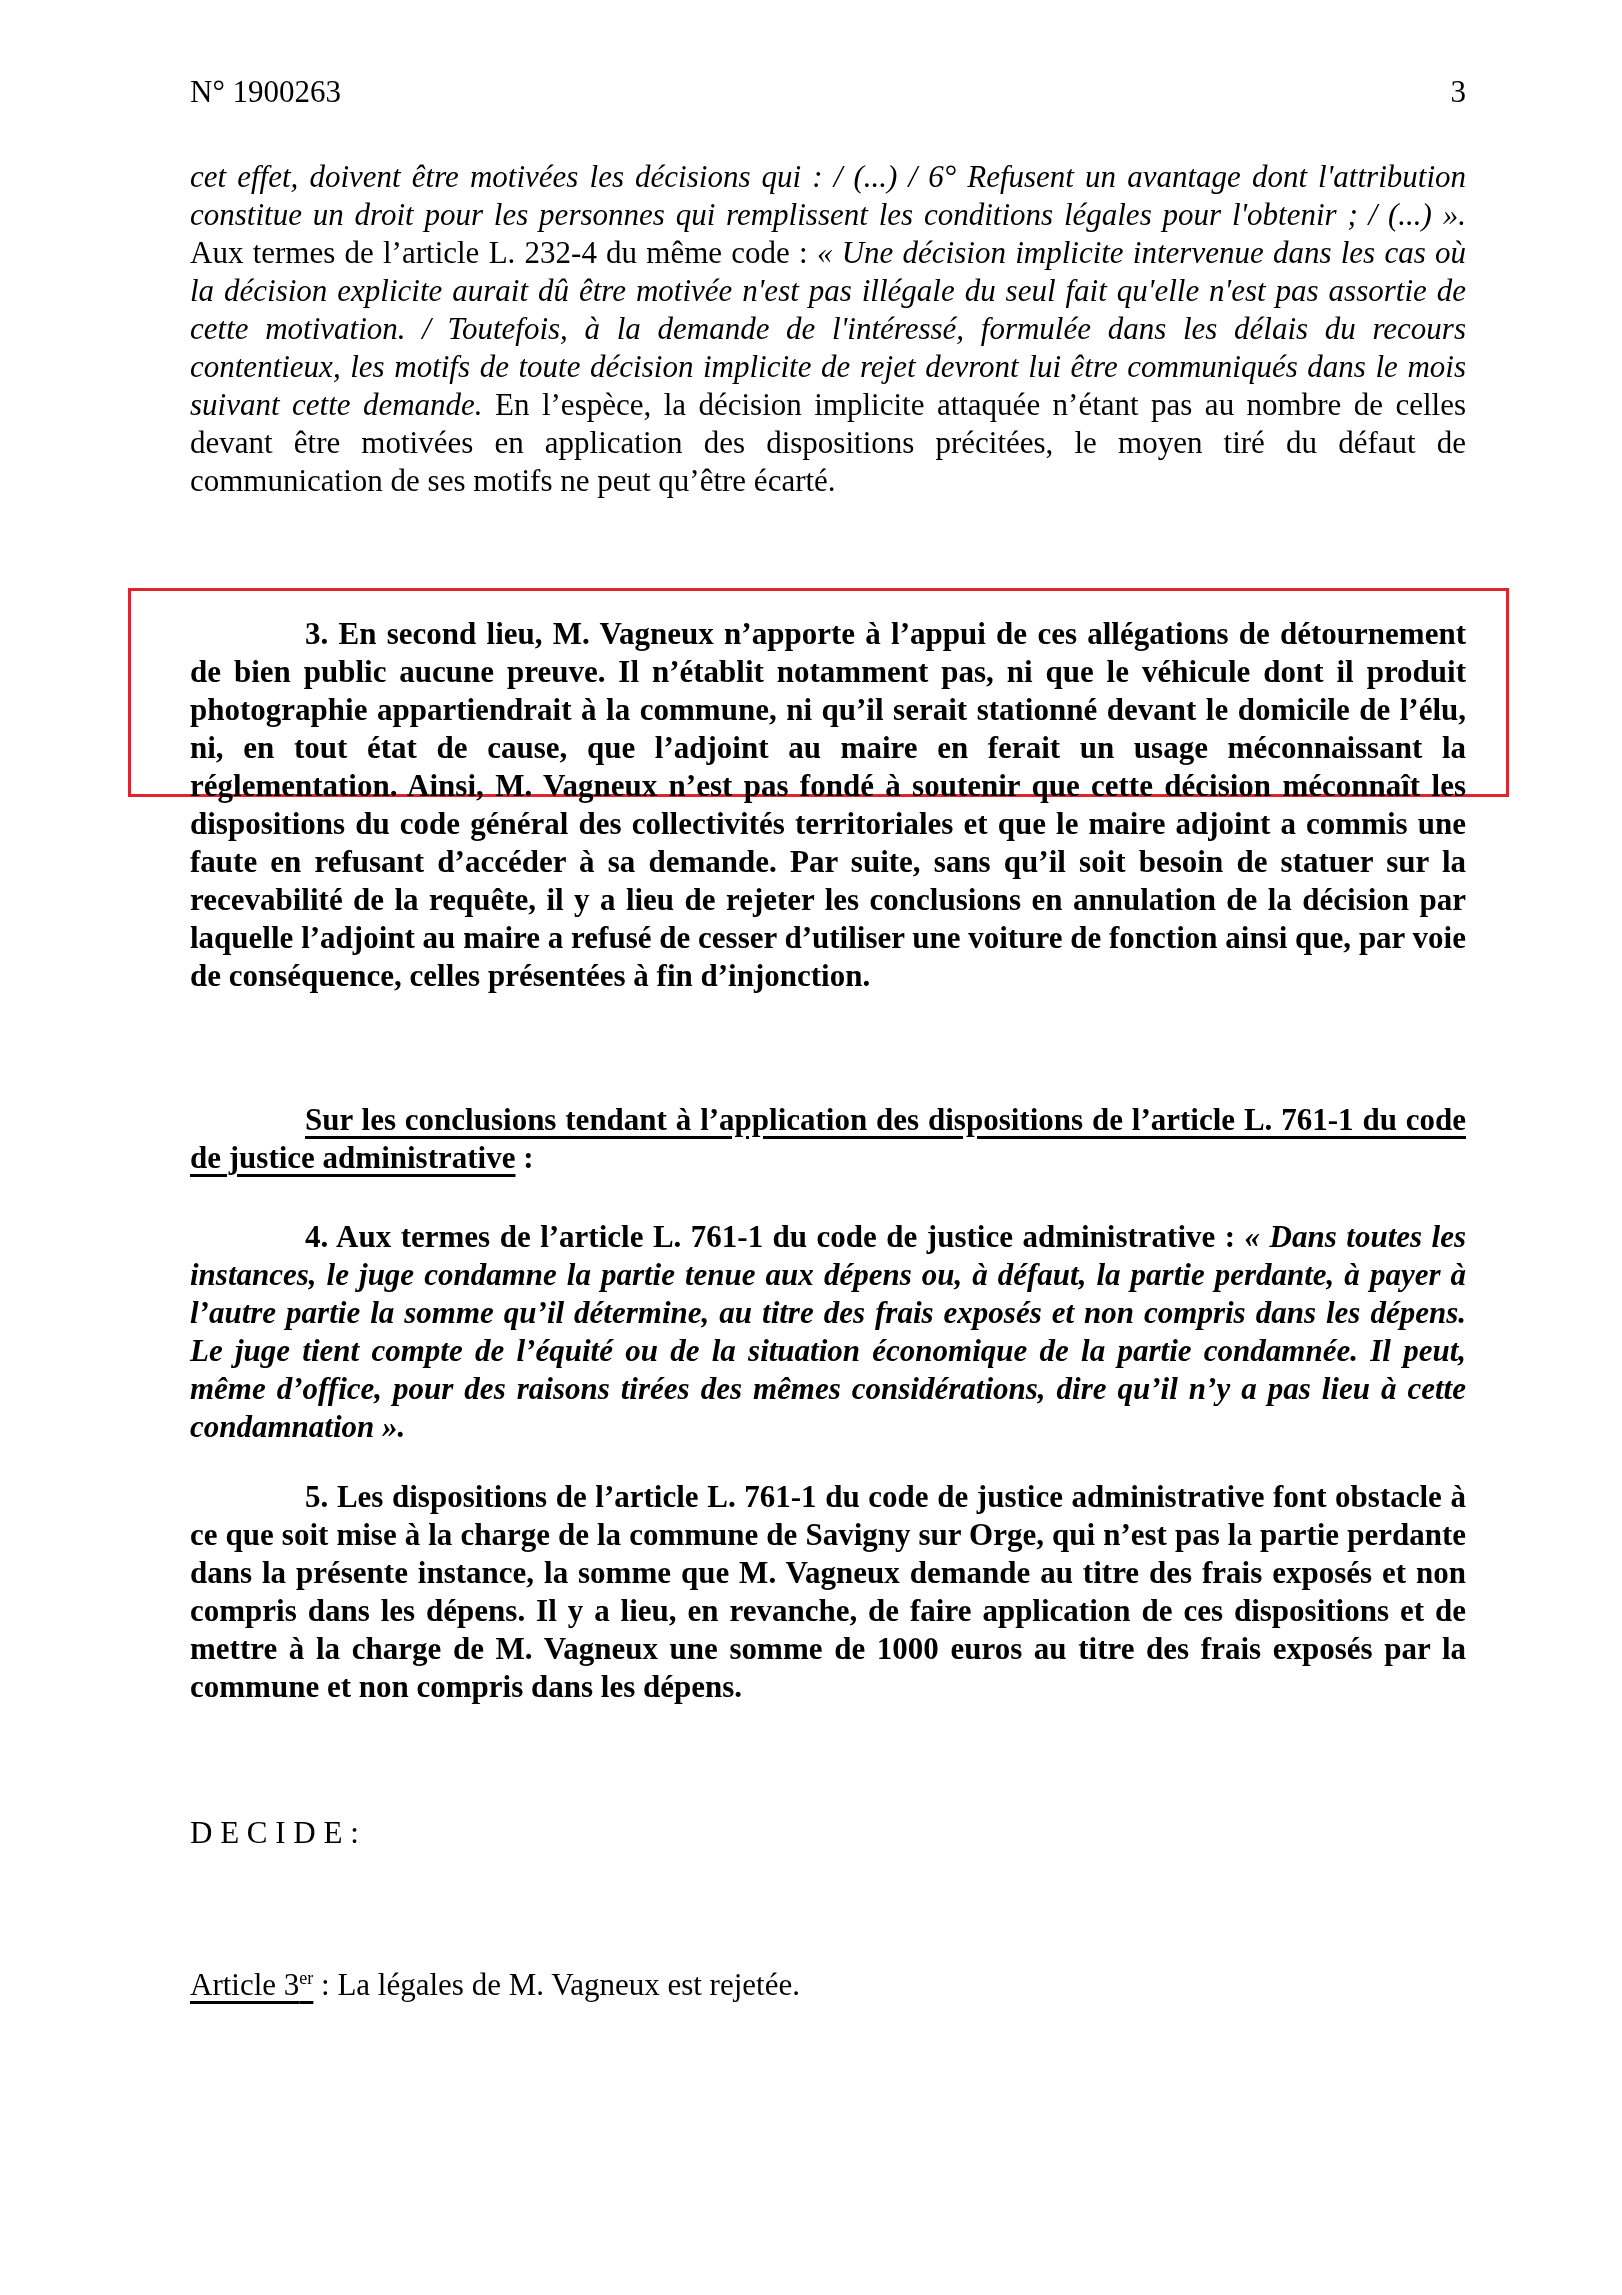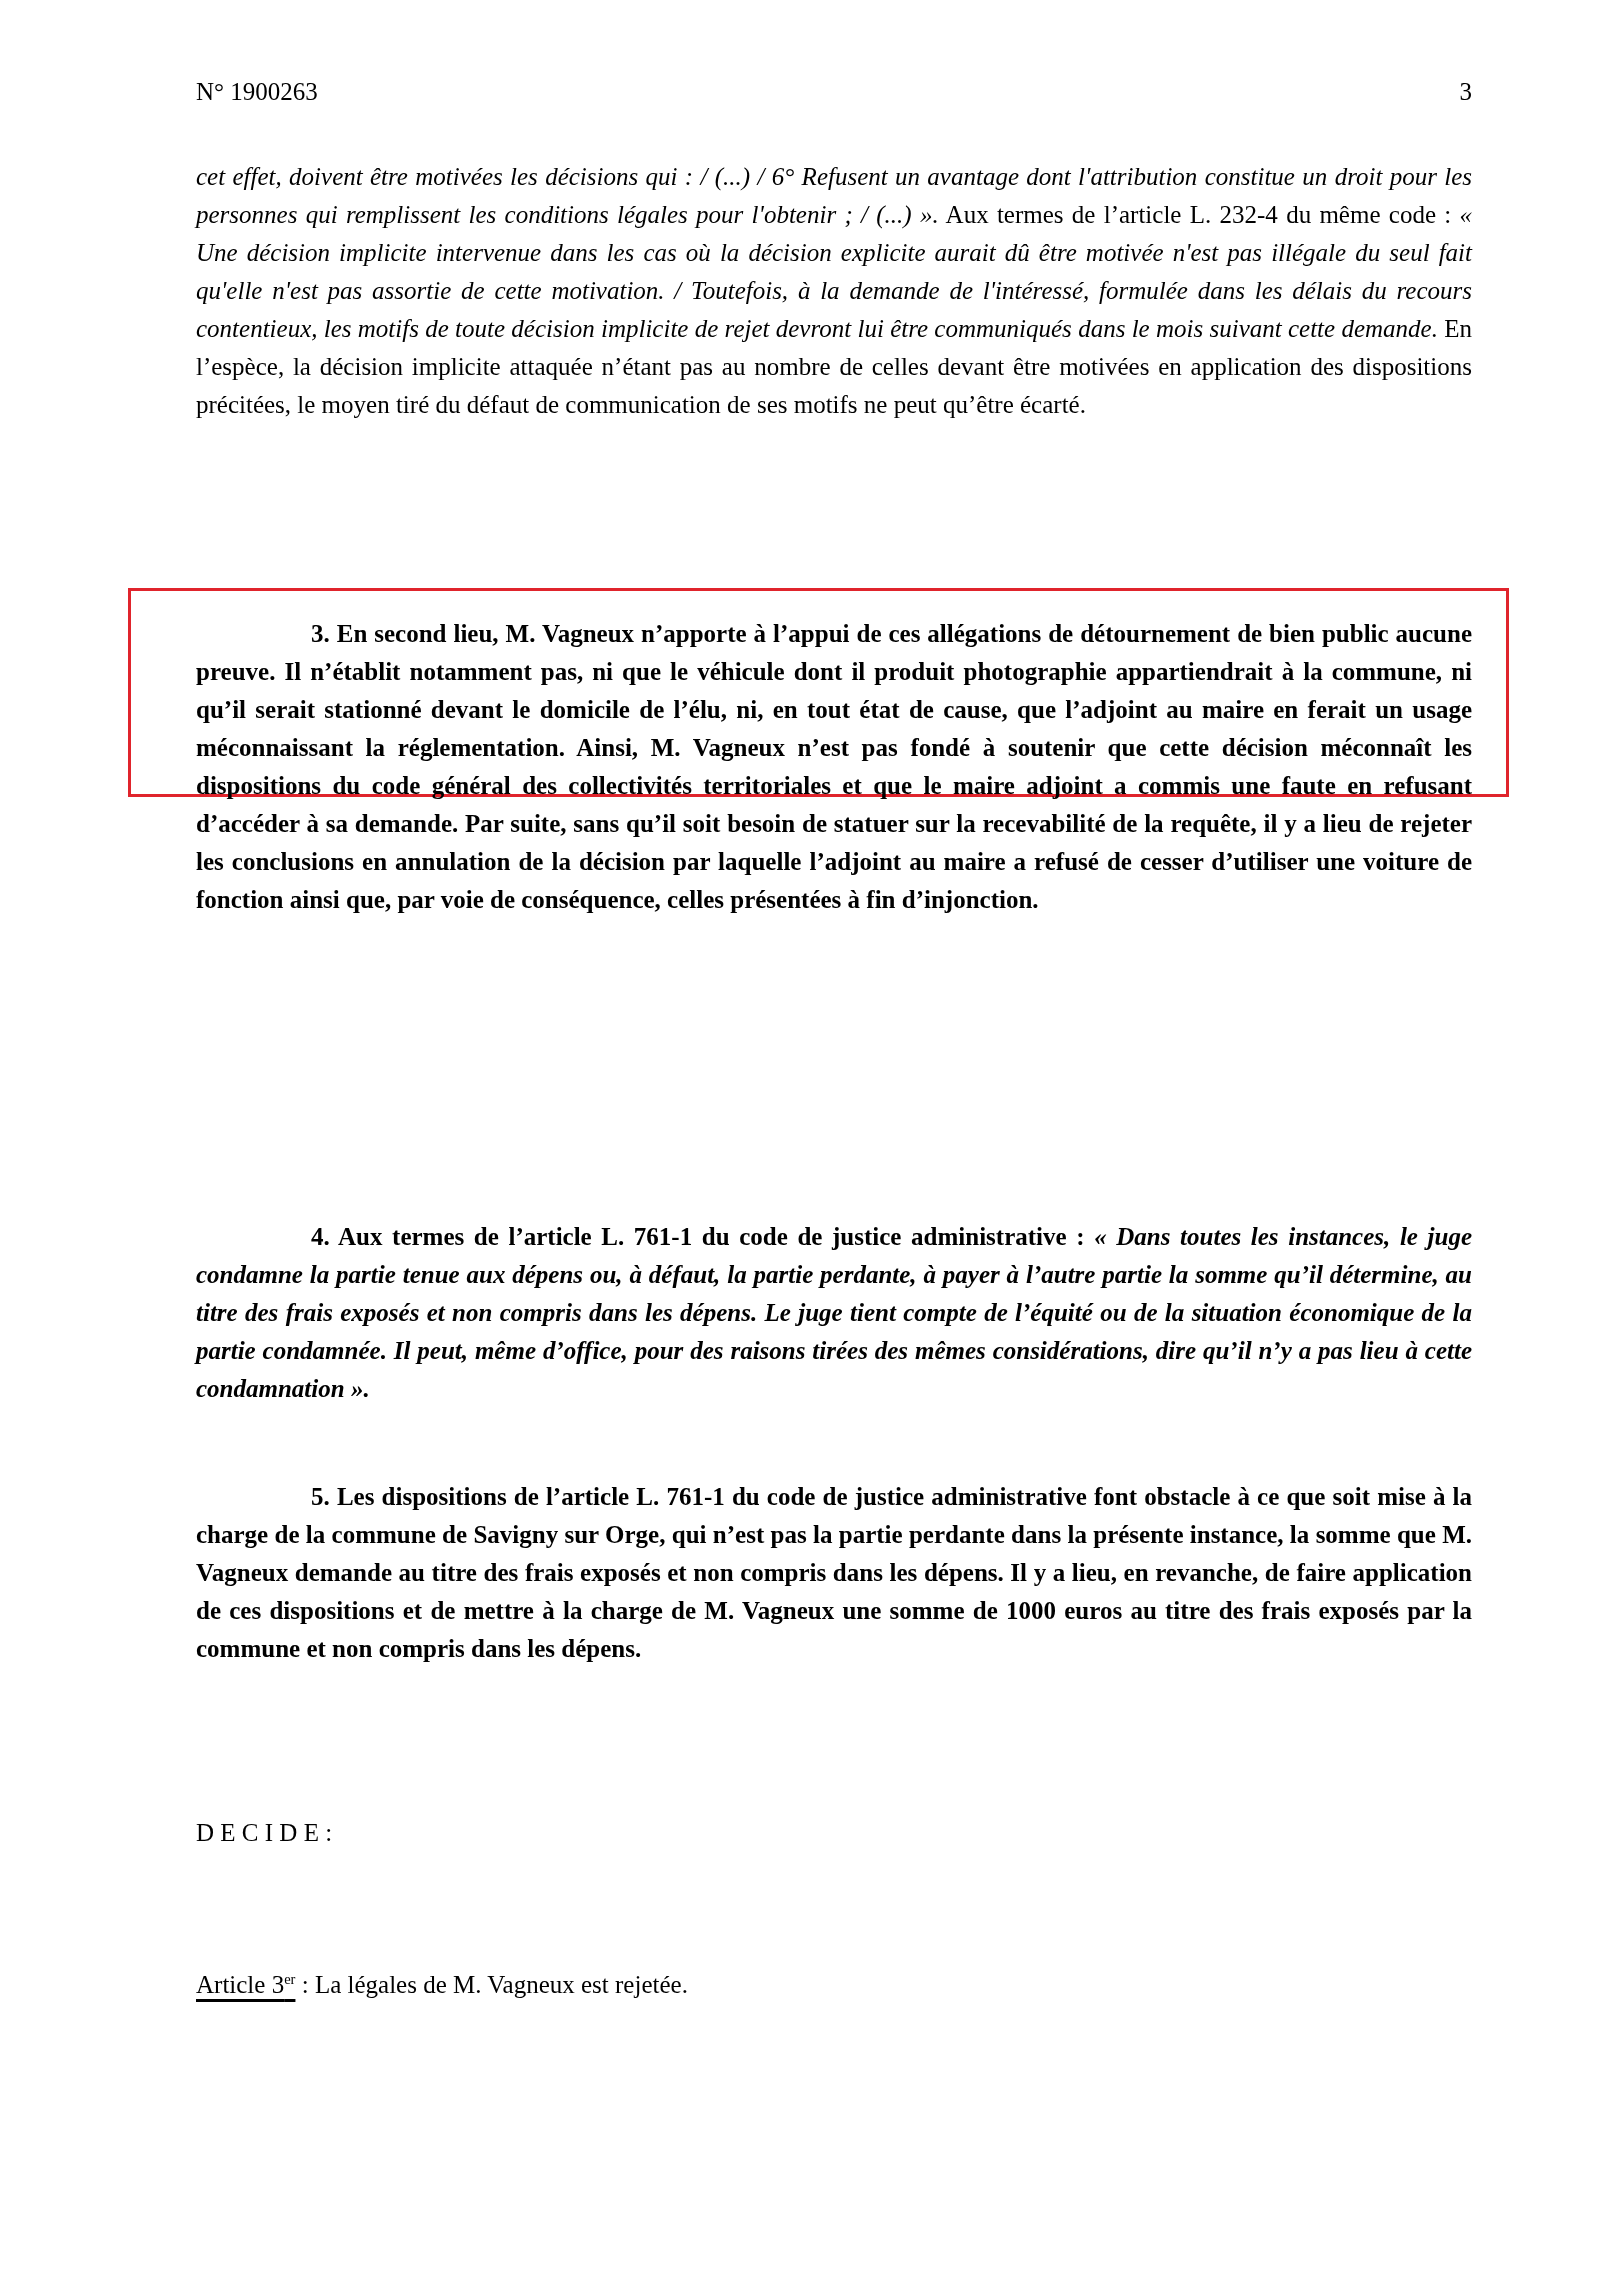--- a/index.html
+++ b/index.html
@@ -8,23 +8,23 @@
     width: 1623px;
     height: 2295px;
     margin: 0 auto;
     background: #ffffff;
     font-family: "Liberation Serif", serif;
     color: #000000;
     overflow: hidden;
   }
   .block {
     position: absolute;
-    left: 196px;
+    left: 190px;
     width: 1276px;
-    font-size: 25px;
+    font-size: 31px;
     line-height: 38px;
     text-align: justify;
     gap: 16px;
   }
   .indent { text-indent: 115px; font-weight: bold; }
   .it { font-style: italic; }
   .u {
     text-decoration: underline;
     text-decoration-thickness: 2.6px;
     text-underline-offset: 5.9px;
@@ -56,20 +56,21 @@
 
   <div class="block header-row" style="top:73px;">
     <span>N° 1900263</span>
     <span>3</span>
   </div>
 
   <p class="block" style="top:158px; margin:0;"><span class="it">cet effet, doivent être motivées les décisions qui : / (...) / 6° Refusent un avantage dont l'attribution constitue un droit pour les personnes qui remplissent les conditions légales pour l'obtenir ; / (...) ».</span><span> Aux termes de l’article L. 232-4 du même code : </span><span class="it">« Une décision implicite intervenue dans les cas où la décision explicite aurait dû être motivée n'est pas illégale du seul fait qu'elle n'est pas assortie de cette motivation. / Toutefois, à la demande de l'intéressé, formulée dans les délais du recours contentieux, les motifs de toute décision implicite de rejet devront lui être communiqués dans le mois suivant cette demande.</span><span> En l’espèce, la décision implicite attaquée n’étant pas au nombre de celles devant être motivées en application des dispositions précitées, le moyen tiré du défaut de communication de ses motifs ne peut qu’être écarté.</span></p>
 
   <p class="block indent" style="top:615px; margin:0;">3. En second lieu, M. Vagneux n’apporte à l’appui de ces allégations de détournement de bien public aucune preuve. Il n’établit notamment pas, ni que le véhicule dont il produit photographie appartiendrait à la commune, ni qu’il serait stationné devant le domicile de l’élu, ni, en tout état de cause, que l’adjoint au maire en ferait un usage méconnaissant la réglementation. Ainsi, M. Vagneux n’est pas fondé à soutenir que cette décision méconnaît les dispositions du code général des collectivités territoriales et que le maire adjoint a commis une faute en refusant d’accéder à sa demande. Par suite, sans qu’il soit besoin de statuer sur la recevabilité de la requête, il y a lieu de rejeter les conclusions en annulation de la décision par laquelle l’adjoint au maire a refusé de cesser d’utiliser une voiture de fonction ainsi que, par voie de conséquence, celles présentées à fin d’injonction.</p>
 
+  <p class="block indent" style="top:1101px; margin:0;"><span class="u">Sur les conclusions tendant à l’application des dispositions de l’article L. 761-1 du code de justice administrative</span><span> :</span></p>
 
   <p class="block indent" style="top:1218px; margin:0;"><span>4. Aux termes de l’article L. 761-1 du code de justice administrative : </span><span class="it">« Dans toutes les instances, le juge condamne la partie tenue aux dépens ou, à défaut, la partie perdante, à payer à l’autre partie la somme qu’il détermine, au titre des frais exposés et non compris dans les dépens. Le juge tient compte de l’équité ou de la situation économique de la partie condamnée. Il peut, même d’office, pour des raisons tirées des mêmes considérations, dire qu’il n’y a pas lieu à cette condamnation ».</span></p>
 
   <p class="block indent" style="top:1478px; margin:0;">5. Les dispositions de l’article L. 761-1 du code de justice administrative font obstacle à ce que soit mise à la charge de la commune de Savigny sur Orge, qui n’est pas la partie perdante dans la présente instance, la somme que M. Vagneux demande au titre des frais exposés et non compris dans les dépens. Il y a lieu, en revanche, de faire application de ces dispositions et de mettre à la charge de M. Vagneux une somme de 1000 euros au titre des frais exposés par la commune et non compris dans les dépens.</p>
 
   <p class="block decide-row" style="top:1814px; margin:0;">D E C I D E :</p>
 
   <p class="block" style="top:1966px; margin:0; text-align:left;"><span class="u"><span>Article 3</span><sup>er</sup></span><span> : La légales de M. Vagneux est rejetée.</span></p>
 
 </div>

